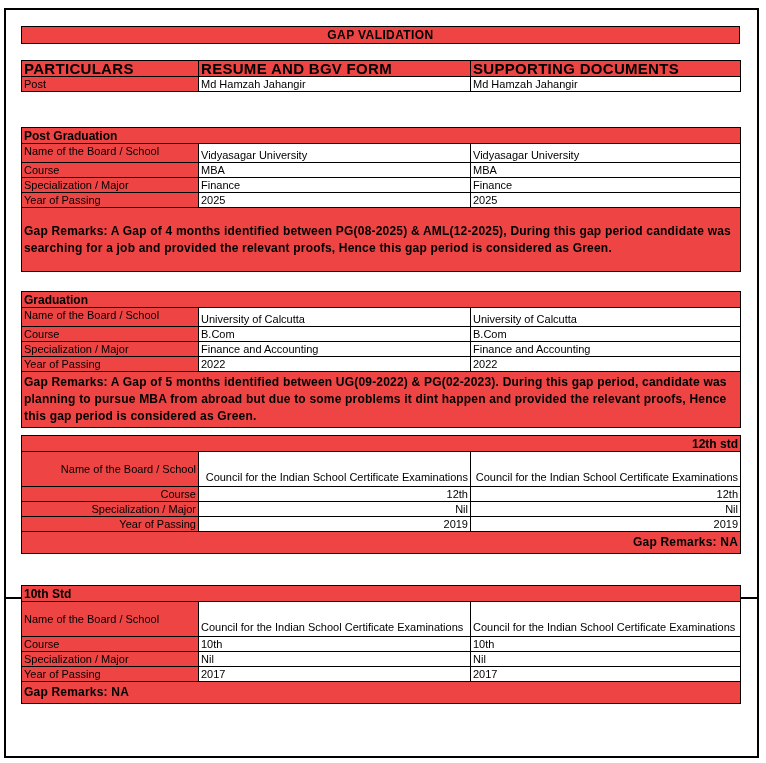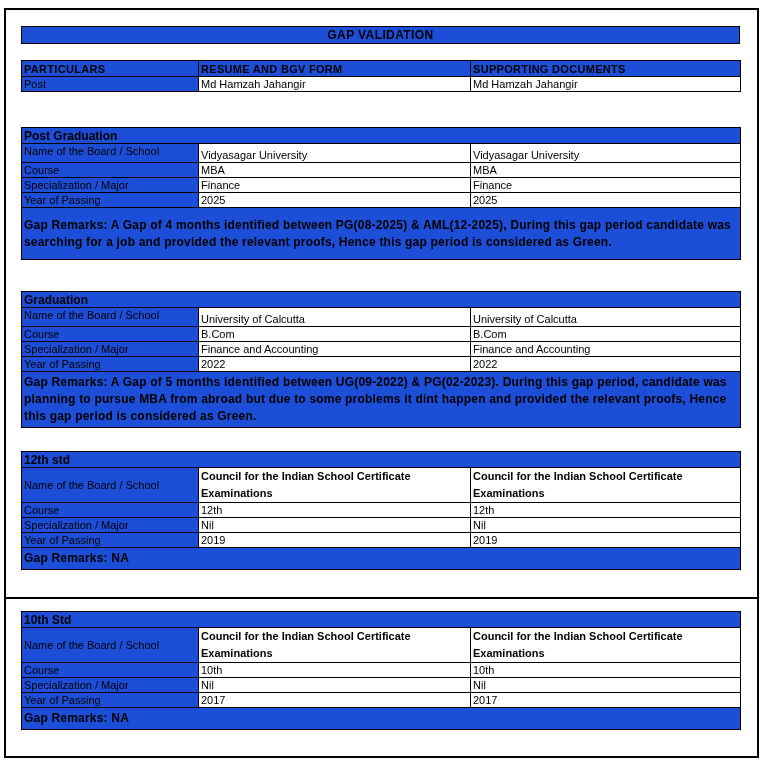--- a/index.html
+++ b/index.html
@@ -9,28 +9,28 @@
              border: 2px solid #000; box-sizing: content-box; }
     .frame-sep { position: absolute; left: 4px; top: 597px; width: 755px; height: 2px; background: #000; }
 
     table { position: absolute; left: 21px; width: 719px; border-collapse: collapse; table-layout: fixed; }
     td { border: 1px solid #000; padding: 0 2px; font-size: 11px; line-height: 14px;
          vertical-align: bottom; white-space: nowrap; overflow: hidden; }
     col.c1 { width: 177px; }
     col.c2 { width: 272px; }
     col.c3 { width: 270px; }
 
-    .blue { background: #1d4ed8; }
+    .blue { background: #ef4444; }
 
     .title-table td { text-align: center; font-weight: bold; font-size: 12px; height: 16px;
                       letter-spacing: 0.4px; vertical-align: middle; }
-    .head td { font-weight: bold; font-size: 11px; height: 15px; letter-spacing: 0.3px; margin-top: 28px; }
+    .head td { font-weight: bold; font-size: 15px; height: 15px; letter-spacing: 0.3px; margin-top: 28px; }
     .row td { height: 14px; }
     .row2 td { height: 34px; vertical-align: middle; }
-    .row2 td.wrap { white-space: normal; line-height: 17px; vertical-align: bottom; font-weight: bold; }
+    .row2 td.wrap { white-space: normal; line-height: 17px; vertical-align: bottom; }
     .sec td { font-weight: bold; font-size: 12px; height: 15px; }
     .remark td { font-weight: bold; font-size: 12px; line-height: 17px; white-space: normal;
                  letter-spacing: 0.2px; padding: 2px 2px; vertical-align: middle; }
   </style>
 </head>
 <body>
 
 <div class="frame"></div>
 <div class="frame-sep"></div>
 
@@ -88,21 +88,21 @@
   <tr class="row">
     <td class="blue">Specialization / Major</td>
     <td>Finance</td>
     <td>Finance</td>
   </tr>
   <tr class="row">
     <td class="blue">Year of Passing</td>
     <td>2025</td>
     <td>2025</td>
   </tr>
-  <tr class="remark blue" style="height:52px">
+  <tr class="remark blue" style="height:64px">
         <td colspan="3">Gap Remarks: A Gap of 4 months identified between PG(08-2025) &amp; AML(12-2025), During this gap period candidate was searching for a job and provided the relevant proofs, Hence this gap period is considered as Green.</td>
       </tr>
 </tbody>
   </table>
 
 <table style="top:291px;">
   <colgroup>
       <col class="c1">
       <col class="c2">
       <col class="c3">
@@ -130,21 +130,21 @@
     <td class="blue">Year of Passing</td>
     <td>2022</td>
     <td>2022</td>
   </tr>
   <tr class="remark blue" style="height:54px">
         <td colspan="3">Gap Remarks: A Gap of 5 months identified between UG(09-2022) &amp; PG(02-2023). During this gap period, candidate was planning to pursue MBA from abroad but due to some problems it dint happen and provided the relevant proofs, Hence this gap period is considered as Green.</td>
       </tr>
 </tbody>
   </table>
 
-<table style="top:451px;">
+<table style="top:435px;text-align:right;">
   <colgroup>
       <col class="c1">
       <col class="c2">
       <col class="c3">
     </colgroup>
   <tbody>
       <tr class="sec blue">
         <td colspan="3">12th std</td>
       </tr>
   <tr class="row2">
@@ -166,21 +166,21 @@
     <td class="blue">Year of Passing</td>
     <td>2019</td>
     <td>2019</td>
   </tr>
   <tr class="remark blue" style="height:19px">
         <td colspan="3">Gap Remarks: NA</td>
       </tr>
 </tbody>
   </table>
 
-<table style="top:611px;">
+<table style="top:585px;">
   <colgroup>
       <col class="c1">
       <col class="c2">
       <col class="c3">
     </colgroup>
   <tbody>
       <tr class="sec blue">
         <td colspan="3">10th Std</td>
       </tr>
   <tr class="row2">

